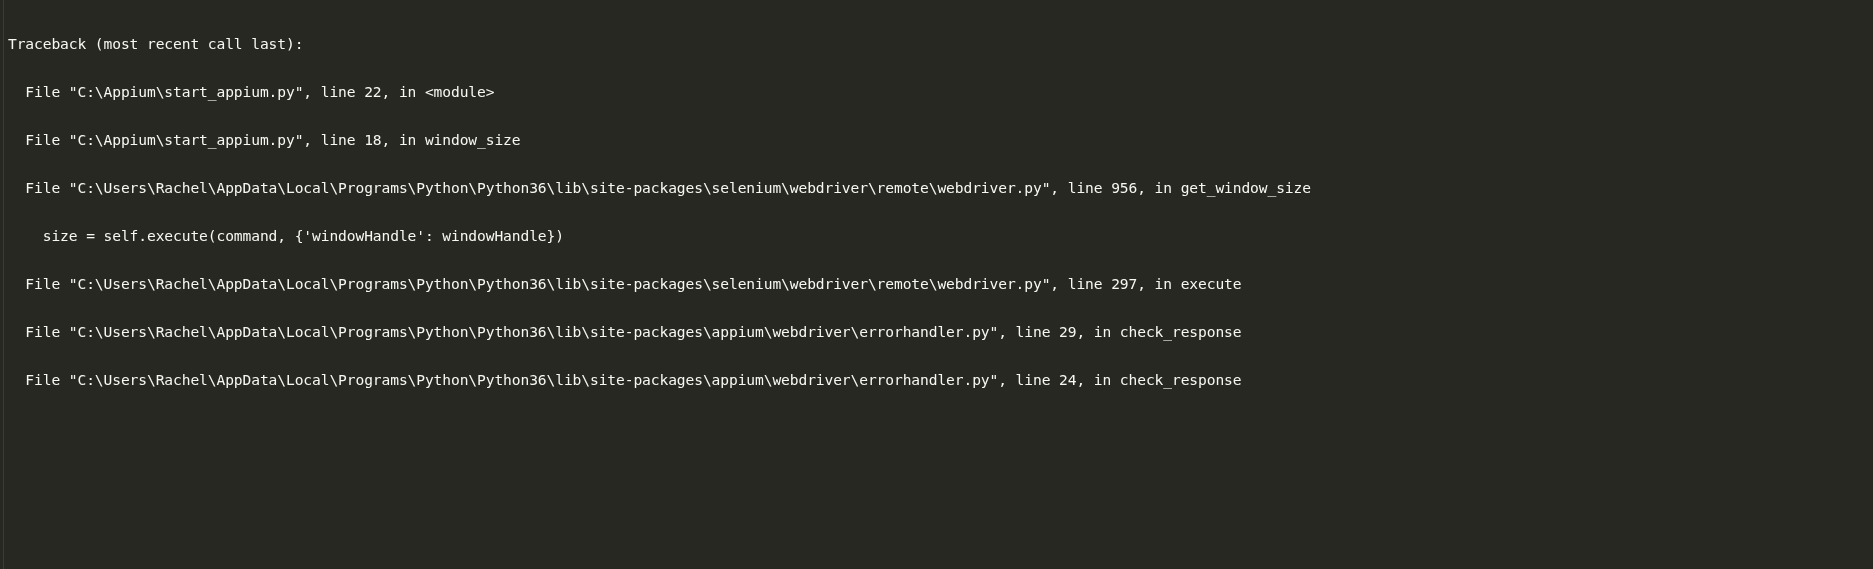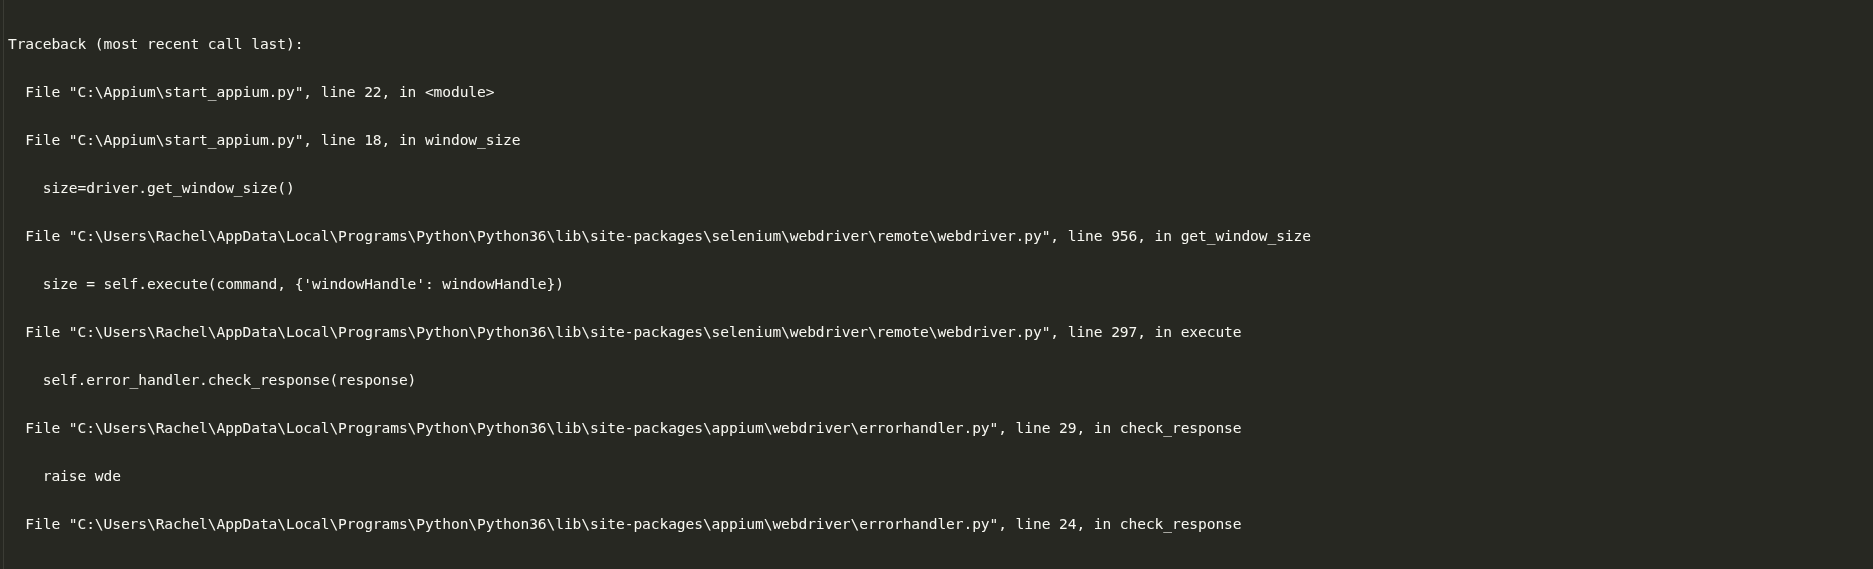--- a/index.html
+++ b/index.html
@@ -57,27 +57,24 @@
 <body>
 
 <div id="console">
 
   <div id="gutter-rule"></div>
 
   <div class="out-block seg-traceback">
     <div class="line">Traceback (most recent call last):</div>
     <div class="line">  File "C:\Appium\start_appium.py", line 22, in &lt;module&gt;</div>
     <div class="line">  File "C:\Appium\start_appium.py", line 18, in window_size</div>
-    <div class="line">    size=driver.get_window_size()</div>
     <div class="line">  File "C:\Users\Rachel\AppData\Local\Programs\Python\Python36\lib\site-packages\selenium\webdriver\remote\webdriver.py", line 956, in get_window_size</div>
     <div class="line">    size = self.execute(command, {'windowHandle': windowHandle})</div>
     <div class="line">  File "C:\Users\Rachel\AppData\Local\Programs\Python\Python36\lib\site-packages\selenium\webdriver\remote\webdriver.py", line 297, in execute</div>
-    <div class="line">    self.error_handler.check_response(response)</div>
     <div class="line">  File "C:\Users\Rachel\AppData\Local\Programs\Python\Python36\lib\site-packages\appium\webdriver\errorhandler.py", line 29, in check_response</div>
-    <div class="line">    raise wde</div>
     <div class="line">  File "C:\Users\Rachel\AppData\Local\Programs\Python\Python36\lib\site-packages\appium\webdriver\errorhandler.py", line 24, in check_response</div>
     
     
     
     
   </div>
 
 </div>
 
 </body></html>

